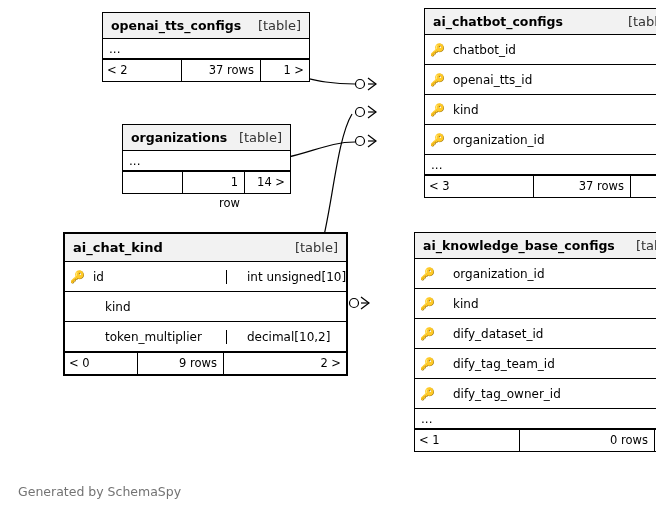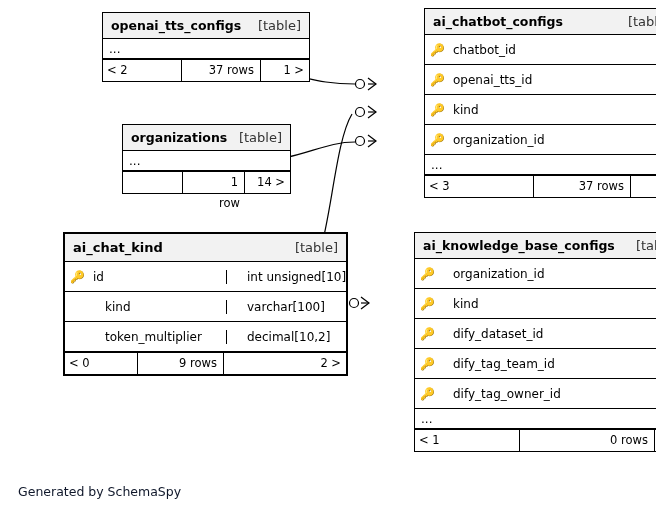--- a/index.html
+++ b/index.html
@@ -132,21 +132,21 @@
     display: inline-block;
     color: #d4a017;
     font-size: 12px;
   }
   .key-icon.grey {
     color: #999999;
   }
   .caption {
     position: absolute;
     font-size: 12.5px;
-    color: #0f172a;
+    color: #737373;
   }
 </style>
 </head>
 <body>
 
 <div id="canvas">
 
   <svg class="edges" viewBox="0 0 656 512">
 
     <path d="M262 72 C 300 72, 310 84, 355 84" fill="none" stroke="#000000" stroke-width="1.2"></path>
@@ -231,21 +231,20 @@
       <span class="tbl-tag">[table]</span>
     </div>
     <div class="row">
       <span class="key-cell"><span class="key-icon">🔑</span></span>
       <span class="col-name">id</span>
       <span class="col-type" style="width:120px;">int unsigned[10]</span>
     </div>
     <div class="row">
       <span class="key-cell"></span>
       <span class="col-name" style="padding-left:18px;">kind</span>
-      <span class="col-type" style="width:120px;">varchar[100]</span>
     </div>
     <div class="row">
       <span class="key-cell"></span>
       <span class="col-name" style="padding-left:18px;">token_multiplier</span>
       <span class="col-type" style="width:120px;">decimal[10,2]</span>
     </div>
     <div class="footer">
       <span class="f-left" style="width:68px;">&lt; 0</span>
       <span class="f-mid" style="width:87px;">9 rows</span>
       <span class="f-right">2 &gt;</span>

